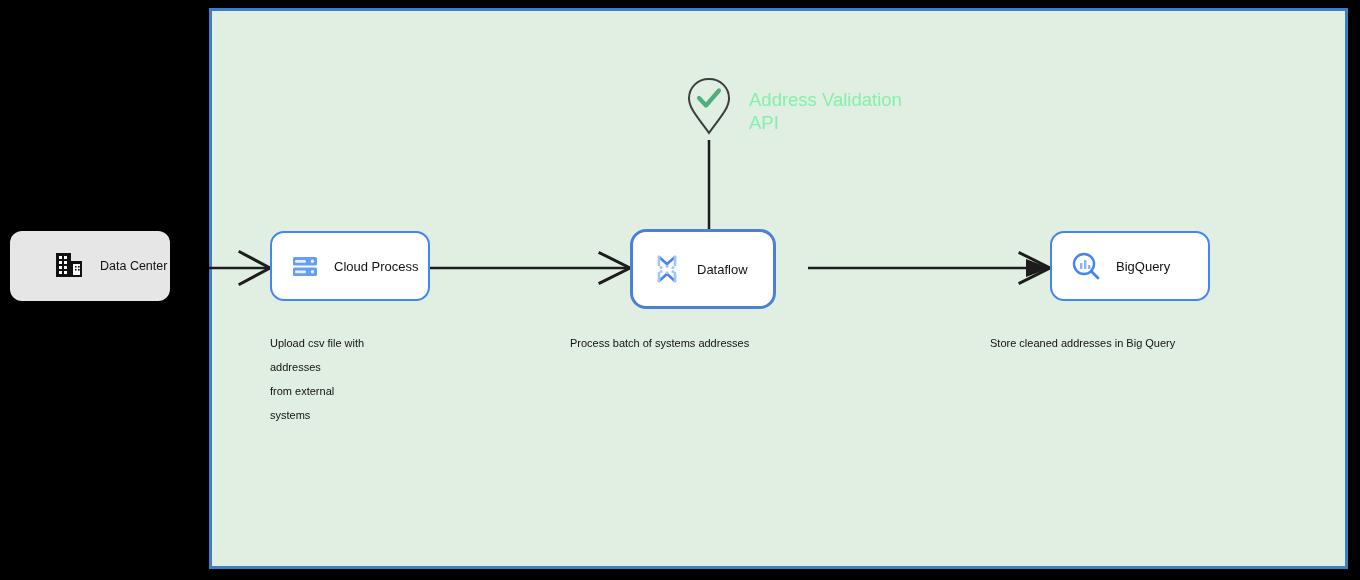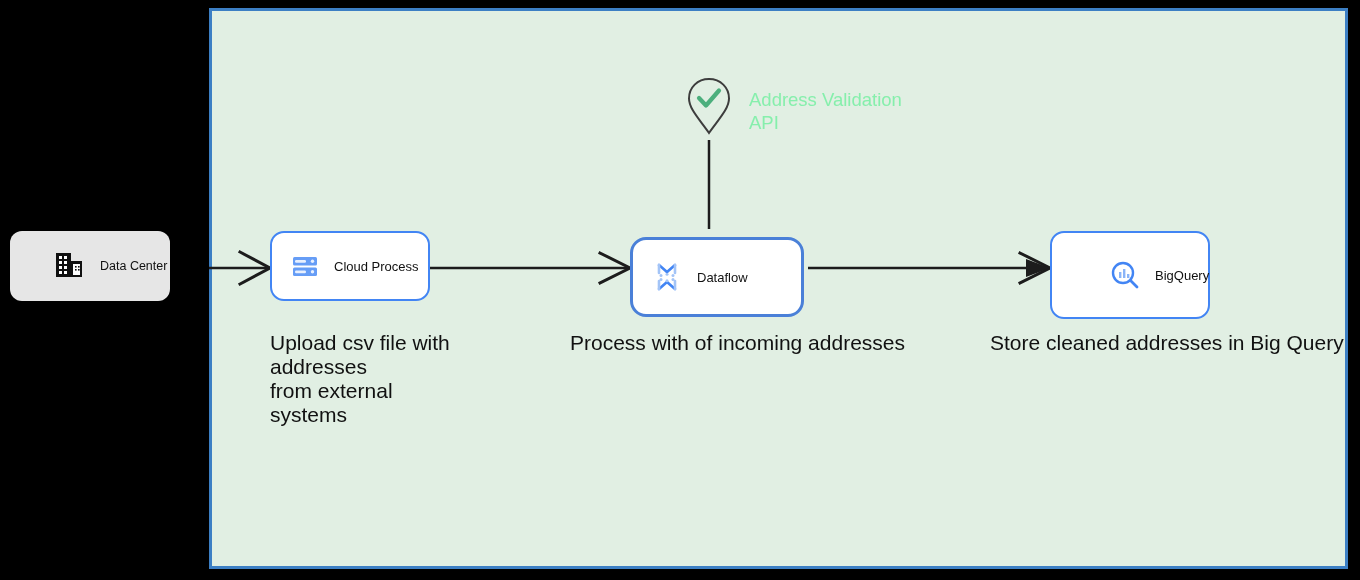--- a/index.html
+++ b/index.html
@@ -72,22 +72,22 @@
   #data-center .node-icon { margin-left: 20px; }
   #data-center .node-label {
     margin-left: 16px;
     font-size: 12.5px;
     color: #111111;
     white-space: nowrap;
   }
 
   
   #node-cloud-storage { left: 270px; top: 231px;  width: 160px; height: 70px; }
-  #node-dataflow      { left: 630px; top: 229px;  width: 174px; height: 80px; margin-top: 8px; }
-  #node-bigquery      { left: 1050px; top: 231px; width: 160px; height: 88px; padding-left: 39px; }
+  #node-dataflow      { left: 630px; top: 229px;  width: 146px; height: 80px; }
+  #node-bigquery      { left: 1050px; top: 231px; width: 160px; height: 70px; }
 
   
   #api-marker {
     position: absolute;
     left: 685px;
     top: 76px;
     width: 48px;
     height: 60px;
     line-height: 0;
   }
@@ -97,21 +97,21 @@
     top: 88px;
     font-size: 18.5px;
     line-height: 23px;
     color: #86efac;
     white-space: pre-line;
   }
 
   
   .caption {
     position: absolute;
-    font-size: 21px;
+    font-size: 11px;
     line-height: 24px;
     color: #111111;
     white-space: pre-line;
   }
   #caption-upload  { left: 270px; top: 331px; }
   #caption-process { left: 570px; top: 331px; }
   #caption-store   { left: 990px; top: 331px; text-align: right; }
 
   
   #connectors {
@@ -238,14 +238,14 @@
     <polyline points="14,22 21,29.5 34,14.5" fill="none" stroke="#4caf7d" stroke-width="4.2" stroke-linecap="round" stroke-linejoin="round"></polyline>
   </svg>
 </div>
 <div id="api-label">Address Validation
 API</div>
 
 <div class="caption" id="caption-upload">Upload csv file with
 addresses
 from external
 systems</div>
-<div class="caption" id="caption-process">Process with of incoming addresses</div>
+<div class="caption" id="caption-process">Process batch of systems addresses</div>
 <div class="caption" id="caption-store">Store cleaned addresses in Big Query</div>
 
 </body></html>

